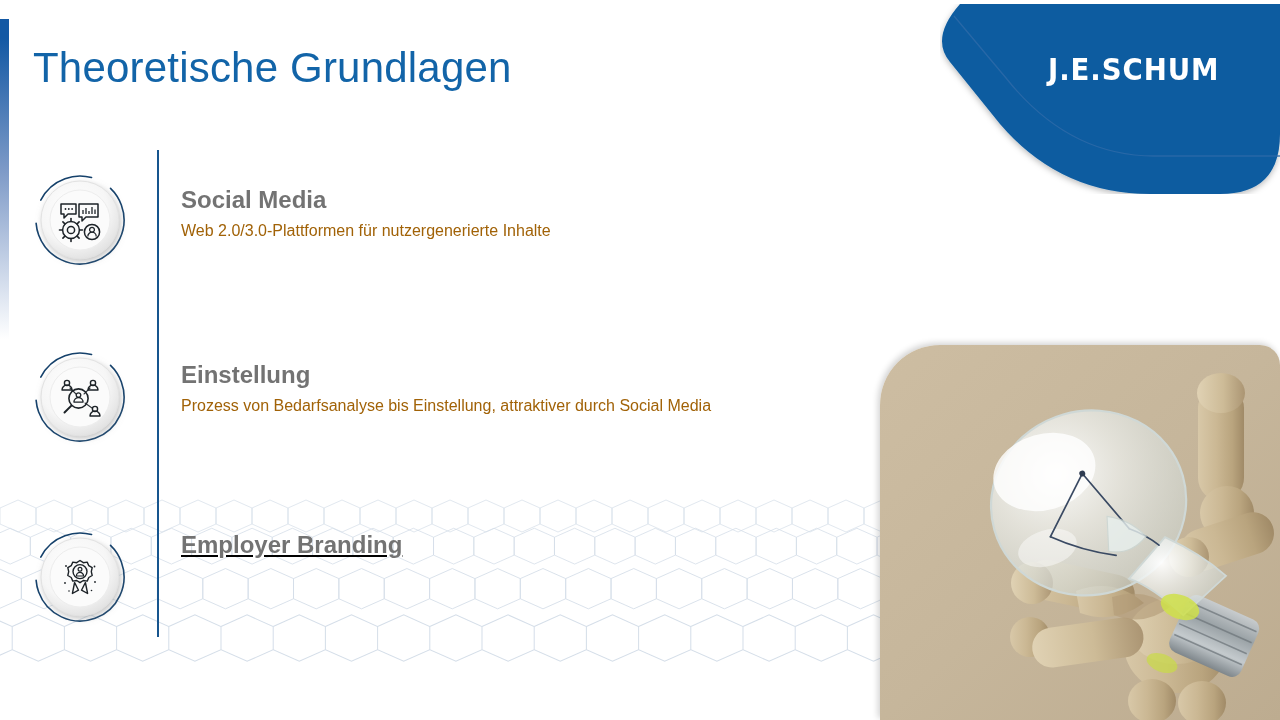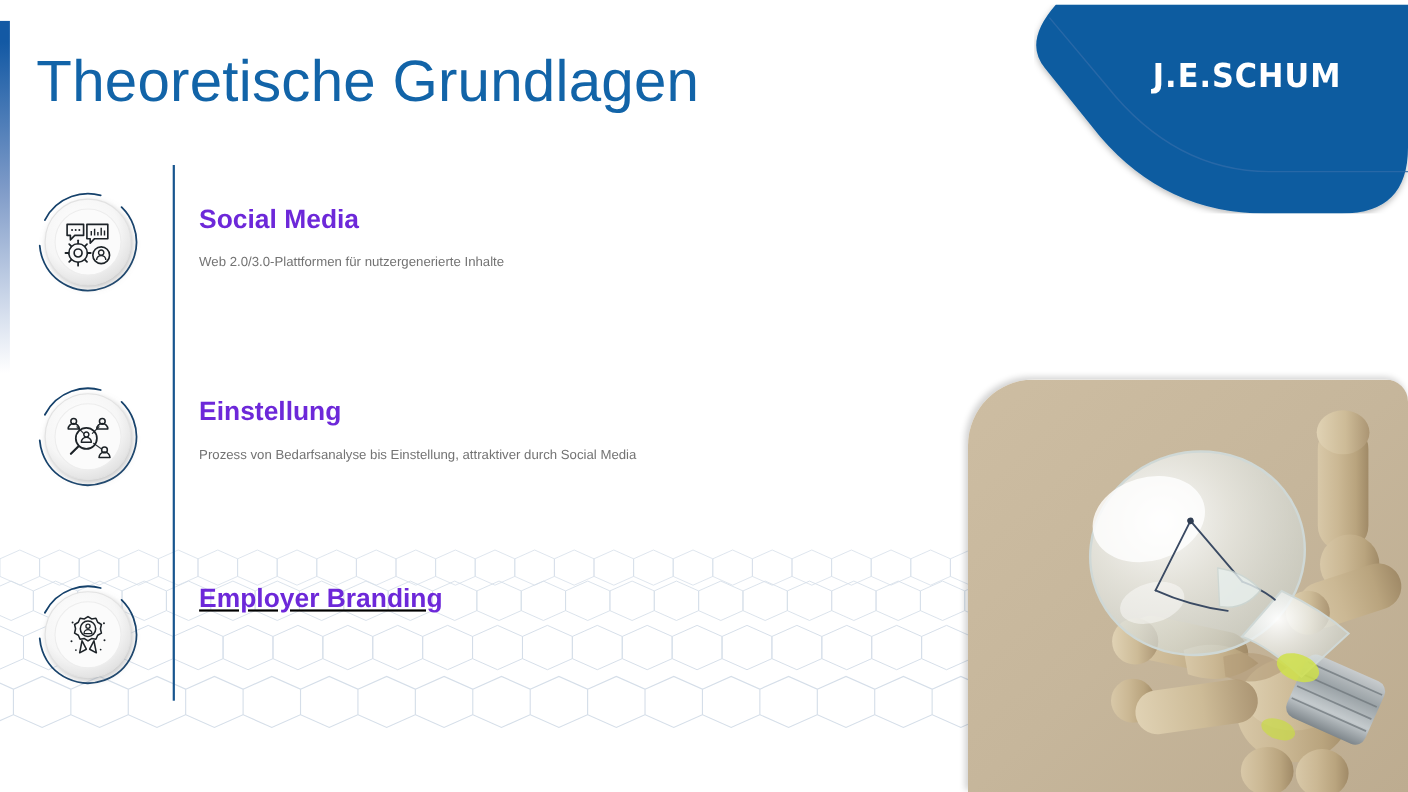--- a/index.html
+++ b/index.html
@@ -59,21 +59,21 @@
     transform: scaleX(0.92);
     transform-origin: left top;
     white-space: nowrap;
   }
 
   
   .slide-title {
     position: absolute;
     left: 33px;
     top: 44px;
-    font-size: 53px;
+    font-size: 42px;
     font-weight: 400;
     color: #1264a8;
     letter-spacing: 0.2px;
     white-space: nowrap;
   }
 
   
   .divider {
     position: absolute;
     left: 157px;
@@ -103,29 +103,29 @@
   .icon-badge svg { display: block; }
 
   .block-text {
     position: absolute;
     left: 181px;
     top: 0;
   }
   .block-heading {
     font-size: 24px;
     font-weight: bold;
-    color: #6d28d9;
+    color: #737373;
     margin: 0;
     line-height: 1.2;
     white-space: nowrap;
   }
   .block-body {
-    font-size: 12px;
-    color: #737373;
-    margin: 15px 0 0 0;
+    font-size: 16px;
+    color: #a16207;
+    margin: 4px 0 0 0;
     line-height: 1.45;
     font-weight: 400;
   }
   .block-body .line { display: block; white-space: nowrap; }
 
   
   .block-1 .block-text { top: 18px; }
   .block-2 .block-text { top: 16px; }
   .block-3 .block-text { top: 6px; text-decoration: underline; }
 

